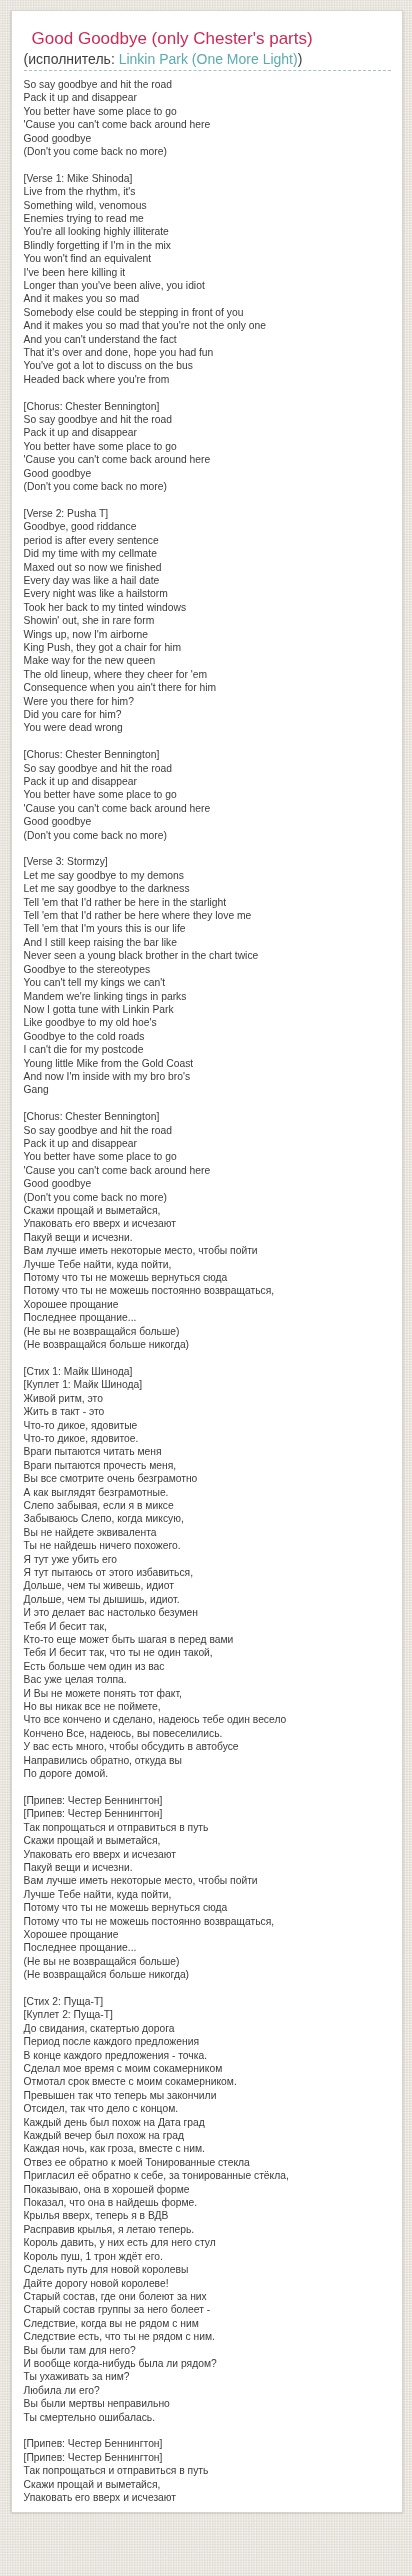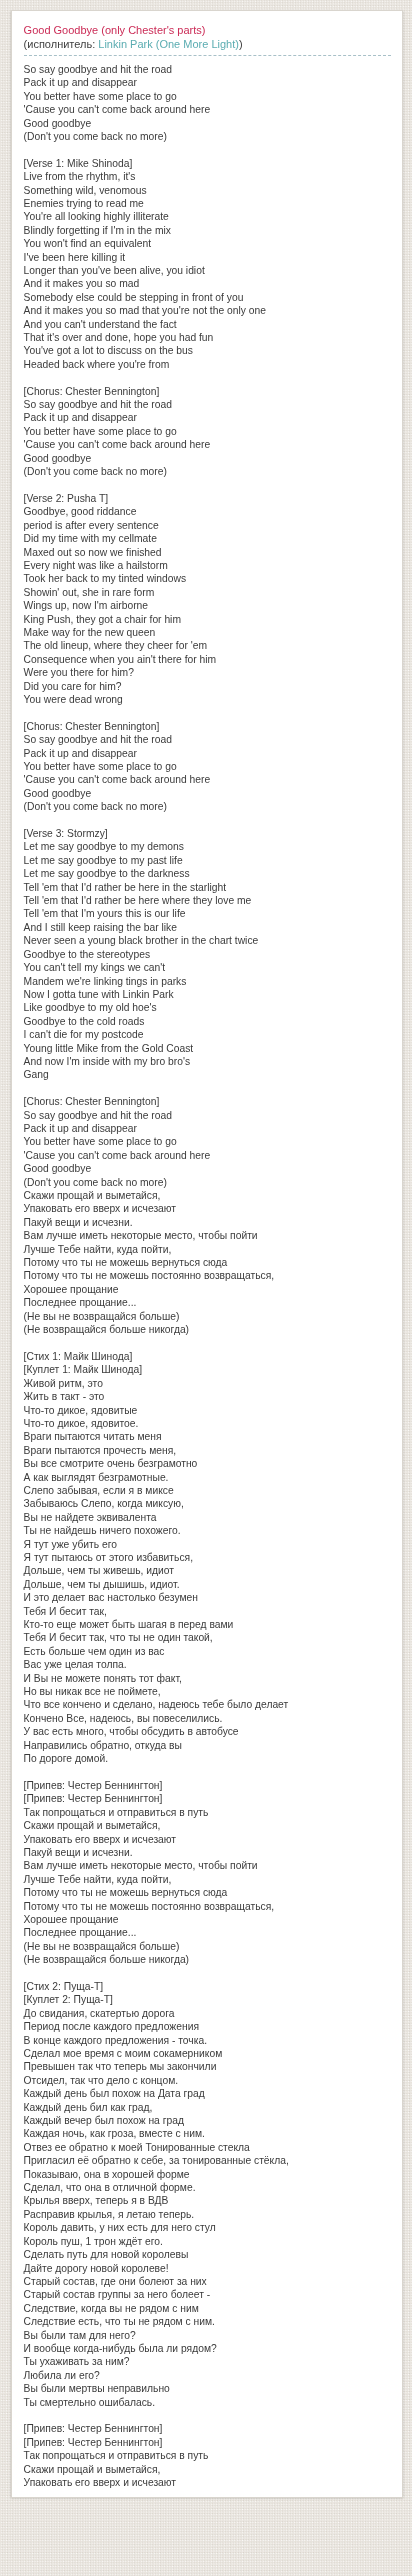--- a/index.html
+++ b/index.html
@@ -22,29 +22,29 @@
     position: absolute;
     left: 11.3px;
     top: 10.3px;
     width: 367px;
     padding: 12px 11.3px 7.2px 11.3px;
     background: #ffffff;
     border: 0.5px solid #d9d5ce;
     box-shadow: 0 0.5px 2.1px rgba(0,0,0,0.22);
   }
   h1.title {
-    margin: 0;
-    font-size: 11px;
+    margin: 8px;
+    font-size: 17px;
     line-height: 15px;
     font-weight: normal;
     color: #cb2b56;
   }
   .subtitle {
     margin-top: 1px;
-    font-size: 11px;
+    font-size: 14px;
     line-height: 11.3px;
     color: #3f3f3f;
     padding-bottom: 4.6px;
     border-bottom: 0.5px dashed #a8c0c8;
   }
   .artist-link {
     color: #5aacb1;
     text-decoration: none;
     cursor: pointer;
   }
@@ -97,20 +97,21 @@
       <div class="line">You better have some place to go</div>
       <div class="line">'Cause you can't come back around here</div>
       <div class="line">Good goodbye</div>
       <div class="line">(Don't you come back no more)</div>
       <div class="line">&nbsp;</div>
       <div class="line">[Verse 2: Pusha T]</div>
       <div class="line">Goodbye, good riddance</div>
       <div class="line">period is after every sentence</div>
       <div class="line">Did my time with my cellmate</div>
       <div class="line">Maxed out so now we finished</div>
+      <div class="line">Every day was like a hail date</div>
       <div class="line">Every night was like a hailstorm</div>
       <div class="line">Took her back to my tinted windows</div>
       <div class="line">Showin' out, she in rare form</div>
       <div class="line">Wings up, now I'm airborne</div>
       <div class="line">King Push, they got a chair for him</div>
       <div class="line">Make way for the new queen</div>
       <div class="line">The old lineup, where they cheer for 'em</div>
       <div class="line">Consequence when you ain't there for him</div>
       <div class="line">Were you there for him?</div>
       <div class="line">Did you care for him?</div>
@@ -119,21 +120,20 @@
       <div class="line">[Chorus: Chester Bennington]</div>
       <div class="line">So say goodbye and hit the road</div>
       <div class="line">Pack it up and disappear</div>
       <div class="line">You better have some place to go</div>
       <div class="line">'Cause you can't come back around here</div>
       <div class="line">Good goodbye</div>
       <div class="line">(Don't you come back no more)</div>
       <div class="line">&nbsp;</div>
       <div class="line">[Verse 3: Stormzy]</div>
       <div class="line">Let me say goodbye to my demons</div>
-      <div class="line">Let me say goodbye to my past life</div>
       <div class="line">Let me say goodbye to the darkness</div>
       <div class="line">Tell 'em that I'd rather be here in the starlight</div>
       <div class="line">Tell 'em that I'd rather be here where they love me</div>
       <div class="line">Tell 'em that I'm yours this is our life</div>
       <div class="line">And I still keep raising the bar like</div>
       <div class="line">Never seen a young black brother in the chart twice</div>
       <div class="line">Goodbye to the stereotypes</div>
       <div class="line">You can't tell my kings we can't</div>
       <div class="line">Mandem we're linking tings in parks</div>
       <div class="line">Now I gotta tune with Linkin Park</div>
@@ -182,21 +182,21 @@
       <div class="line">Дольше, чем ты живешь, идиот</div>
       <div class="line">Дольше, чем ты дышишь, идиот.</div>
       <div class="line">И это делает вас настолько безумен</div>
       <div class="line">Тебя И бесит так,</div>
       <div class="line">Кто-то еще может быть шагая в перед вами</div>
       <div class="line">Тебя И бесит так, что ты не один такой,</div>
       <div class="line">Есть больше чем один из вас</div>
       <div class="line">Вас уже целая толпа.</div>
       <div class="line">И Вы не можете понять тот факт,</div>
       <div class="line">Но вы никак все не поймете,</div>
-      <div class="line">Что все кончено и сделано, надеюсь тебе было делает</div>
+      <div class="line">Что все кончено и сделано, надеюсь тебе один весело</div>
       <div class="line">Кончено Все, надеюсь, вы повеселились.</div>
       <div class="line">У вас есть много, чтобы обсудить в автобусе</div>
       <div class="line">Направились обратно, откуда вы</div>
       <div class="line">По дороге домой.</div>
       <div class="line">&nbsp;</div>
       <div class="line">[Припев: Честер Беннингтон]</div>
       <div class="line">[Припев: Честер Беннингтон]</div>
       <div class="line">Так попрощаться и отправиться в путь</div>
       <div class="line">Скажи прощай и выметайся,</div>
       <div class="line">Упаковать его вверх и исчезают</div>
@@ -209,30 +209,30 @@
       <div class="line">Последнее прощание...</div>
       <div class="line">(Не вы не возвращайся больше)</div>
       <div class="line">(Не возвращайся больше никогда)</div>
       <div class="line">&nbsp;</div>
       <div class="line">[Стих 2: Пуща-Т]</div>
       <div class="line">[Куплет 2: Пуща-Т]</div>
       <div class="line">До свидания, скатертью дорога</div>
       <div class="line">Период после каждого предложения</div>
       <div class="line">В конце каждого предложения - точка.</div>
       <div class="line">Сделал мое время с моим сокамерником</div>
+      <div class="line">Отмотал срок вместе с моим сокамерником.</div>
       <div class="line">Превышен так что теперь мы закончили</div>
       <div class="line">Отсидел, так что дело с концом.</div>
       <div class="line">Каждый день был похож на Дата град</div>
-      <div class="line">Каждый день бил как град,</div>
       <div class="line">Каждый вечер был похож на град</div>
       <div class="line">Каждая ночь, как гроза, вместе с ним.</div>
       <div class="line">Отвез ее обратно к моей Тонированные стекла</div>
       <div class="line">Пригласил её обратно к себе, за тонированные стёкла,</div>
       <div class="line">Показываю, она в хорошей форме</div>
-      <div class="line">Сделал, что она в отличной форме.</div>
+      <div class="line">Показал, что она в найдешь форме.</div>
       <div class="line">Крылья вверх, теперь я в ВДВ</div>
       <div class="line">Расправив крылья, я летаю теперь.</div>
       <div class="line">Король давить, у них есть для него стул</div>
       <div class="line">Король пуш, 1 трон ждёт его.</div>
       <div class="line">Сделать путь для новой королевы</div>
       <div class="line">Дайте дорогу новой королеве!</div>
       <div class="line">Старый состав, где они болеют за них</div>
       <div class="line">Старый состав группы за него болеет -</div>
       <div class="line">Следствие, когда вы не рядом с ним</div>
       <div class="line">Следствие есть, что ты не рядом с ним.</div>

